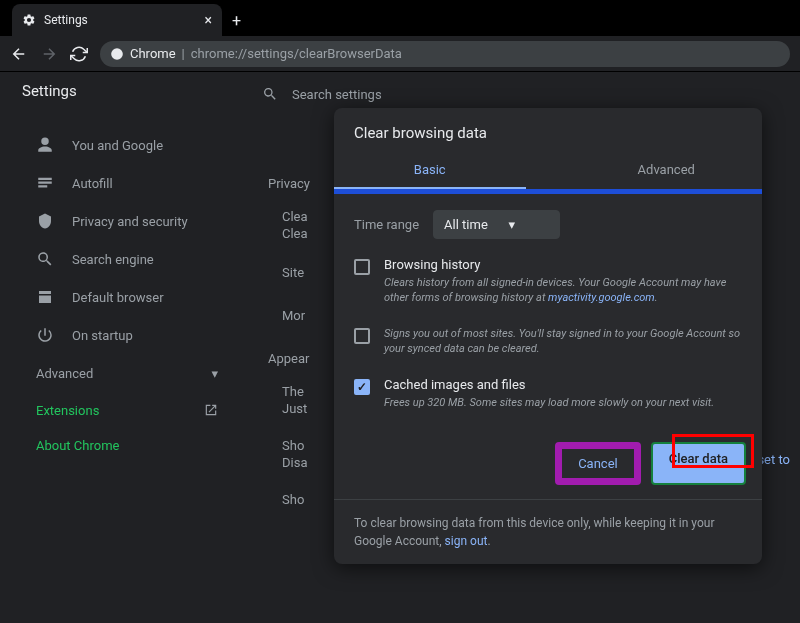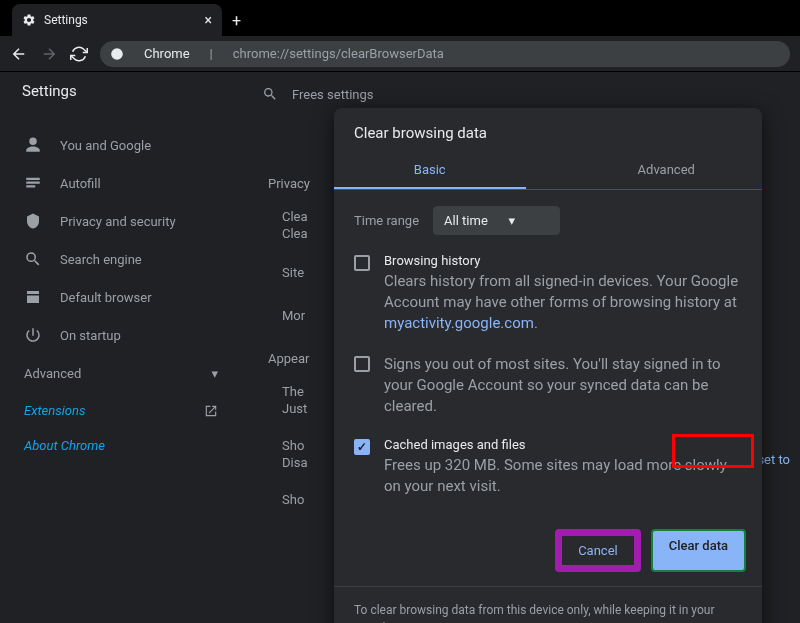--- a/index.html
+++ b/index.html
@@ -4,52 +4,52 @@
 <style>
 * { box-sizing: border-box; margin: 0; padding: 0; font-family: -apple-system, BlinkMacSystemFont, "Segoe UI", Roboto, sans-serif; }
 body { width: 800px; height: 623px; background: #000; overflow: hidden; position: relative; }
 .tabs { height: 36px; background: #000; display: flex; align-items: flex-end; padding-left: 12px; }
 .tab { background: #202124; color: #e8eaed; font-size: 12px; padding: 8px 10px; border-radius: 8px 8px 0 0; display: flex; align-items: center; gap: 8px; width: 210px; }
 .tab svg { width: 14px; height: 14px; fill: #e8eaed; }
 .tab-close { margin-left: auto; color: #e8eaed; font-size: 14px; cursor: pointer; }
 .new-tab { color: #e8eaed; font-size: 16px; padding: 6px 10px; cursor: pointer; }
 .toolbar { height: 36px; background: #202124; display: flex; align-items: center; padding: 0 10px; gap: 12px; border-bottom: 1px solid #000; }
 .nav-icon { color: #9aa0a6; width: 18px; height: 18px; cursor: pointer; }
-.omnibox { flex: 1; background: #3c4043; border-radius: 14px; height: 26px; display: flex; align-items: center; padding: 0 10px; gap: 20px; color: #e8eaed; font-size: 13px; }
+.omnibox { flex: 1; background: #3c4043; border-radius: 14px; height: 26px; display: flex; align-items: center; padding: 0 10px; gap: 6px; color: #e8eaed; font-size: 13px; }
 .omnibox .sep { color: #9aa0a6; }
 .omnibox .path { color: #9aa0a6; }
 .content { display: flex; height: calc(100% - 72px); background: #202124; }
 .settings-header { position: absolute; top: 82px; left: 22px; color: #e8eaed; font-size: 15px; }
-.sidebar { width: 242px; padding-top: 54px; }
+.sidebar { width: 242px; padding-top: 54px; padding-left: 12px; }
 .side-item { display: flex; align-items: center; gap: 18px; padding: 10px 24px; color: #9aa0a6; font-size: 13px; cursor: pointer; }
 .side-item svg { width: 18px; height: 18px; fill: #9aa0a6; flex-shrink: 0; }
 .side-adv { display: flex; align-items: center; padding: 12px 24px; color: #9aa0a6; font-size: 13px; cursor: pointer; }
 .side-adv .chev { margin-left: auto; }
-.side-link { display: flex; align-items: center; padding: 10px 24px; color: #0ea5e9; font-size: 13px; cursor: pointer; font-style: italic; }
+.side-link { display: flex; padding: 10px 24px; color: #22c55e; font-size: 13px; cursor: pointer; }
 .side-link .ext { margin-left: auto; }
 .main { flex: 1; position: relative; }
 .search-row { display: flex; align-items: center; gap: 14px; padding: 14px 20px; color: #9aa0a6; font-size: 13px; }
 .bg-sec { color: #9aa0a6; font-size: 13px; padding-left: 26px; }
 .bg-row { color: #9aa0a6; font-size: 13px; padding: 18px 0 0 40px; }
 .reset { color: #8ab4f8; position: absolute; right: 10px; top: 380px; font-size: 13px; }
 .dialog { position: absolute; left: 334px; top: 108px; width: 428px; background: #292a2d; border-radius: 8px; box-shadow: 0 4px 20px rgba(0,0,0,0.6); color: #e8eaed; }
 .dlg-title { font-size: 15px; padding: 16px 20px 10px; }
-.dlg-tabs { display: flex; border-bottom: 1px solid #1d4ed8; gap: 45px; }
+.dlg-tabs { display: flex; border-bottom: 5px solid #1d4ed8; gap: 45px; }
 .dlg-tab { flex: 1; text-align: center; padding: 10px 0; font-size: 13px; color: #9aa0a6; cursor: pointer; }
 .dlg-tab.active { color: #8ab4f8; border-bottom: 2px solid #8ab4f8; }
 .dlg-body { padding: 16px 20px 6px; }
 .time-row { display: flex; align-items: center; gap: 14px; margin-bottom: 18px; }
 .time-label { font-size: 13px; color: #9aa0a6; }
 .time-select { background: #3c4043; border: 1px solid #3c4043; border-radius: 4px; padding: 6px 44px 6px 10px; color: #e8eaed; font-size: 13px; position: relative; width: 127px; display: flex; align-items: center; justify-content: space-between; cursor: pointer; }
 .opt-row { display: flex; gap: 14px; margin-bottom: 20px; }
 .chk { width: 16px; height: 16px; border: 2px solid #9aa0a6; border-radius: 2px; flex-shrink: 0; margin-top: 2px; display: flex; align-items: center; justify-content: center; cursor: pointer; }
 .chk.checked { background: #8ab4f8; border-color: #8ab4f8; }
 .chk.checked::after { content: "✓"; color: #202124; font-size: 12px; font-weight: bold; }
 .opt-text .opt-title { font-size: 13px; color: #e8eaed; margin-bottom: 3px; }
-.opt-text .opt-desc { font-size: 15px; color: #9aa0a6; line-height: 1.4; }
+.opt-text .opt-desc { font-size: 11px; color: #9aa0a6; line-height: 1.4; font-style: italic; }
 .opt-desc .link { color: #8ab4f8; cursor: pointer; }
 .dlg-actions { display: flex; justify-content: flex-end; gap: 10px; padding: 6px 16px 14px; }
 .btn { font-size: 13px; padding: 7px 16px; border-radius: 4px; cursor: pointer; }
 .btn-cancel { background: transparent; border: 7px solid #a21caf; color: #8ab4f8; }
 .btn-primary { background: #8ab4f8; border: 2px solid #15803d; color: #202124; font-weight: 500; }
 .highlight { position: absolute; border: 3px solid #ff0000; pointer-events: none; }
 .dlg-footer { border-top: 1px solid #3c4043; padding: 14px 20px; font-size: 12px; color: #9aa0a6; line-height: 1.5; }
 .dlg-footer .link { color: #8ab4f8; cursor: pointer; }
 </style>
 </head>
@@ -140,21 +140,21 @@
     <div class="side-link">
         <span>About Chrome</span>
       </div>
   </div>
 
   <div class="main">
     <div class="search-row">
       <svg width="16" height="16" viewBox="0 0 24 24" fill="#9aa0a6">
           <path d="M15.5 14h-.8l-.3-.3a6.5 6.5 0 10-.7.7l.3.3v.8l5 5 1.5-1.5-5-5zM9.5 14A4.5 4.5 0 119.5 5a4.5 4.5 0 010 9z"></path>
         </svg>
-      <span>Frees settings</span>
+      <span>Search settings</span>
     </div>
     <div style="height:60px"></div>
     <div class="bg-sec">Privacy</div>
     <div class="bg-row">Clea</div>
     <div class="bg-row" style="padding-top:2px">Clea</div>
     <div class="bg-row" style="padding-top:24px">Site</div>
     <div class="bg-row" style="padding-top:28px">Mor</div>
     <div class="bg-sec" style="padding-top:28px">Appear</div>
     <div class="bg-row">The</div>
     <div class="bg-row" style="padding-top:2px">Just</div>

